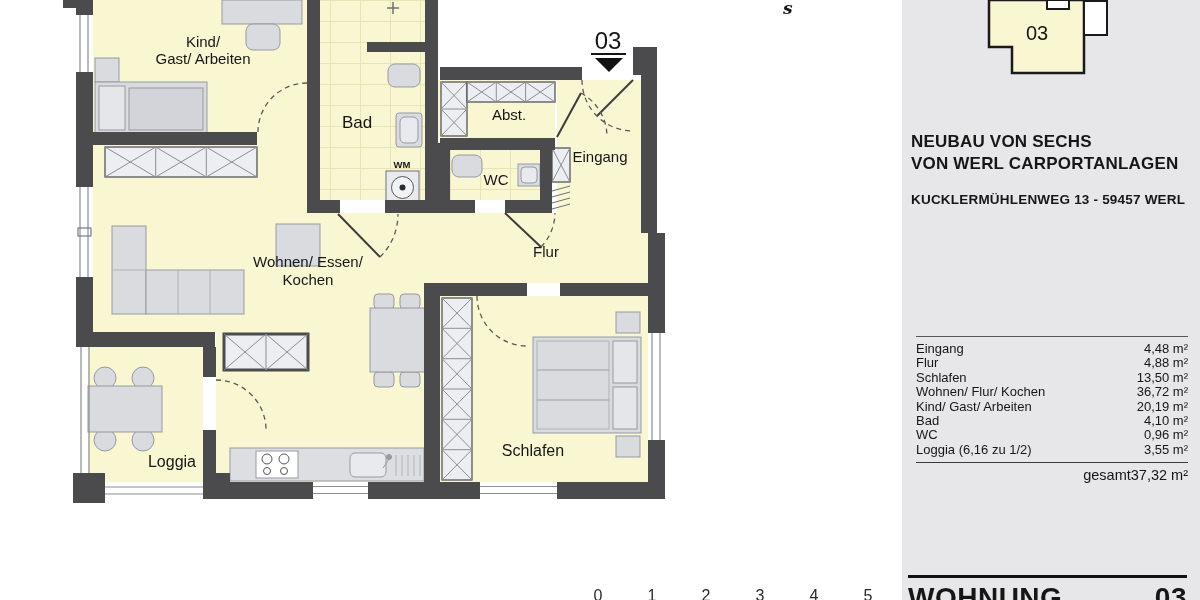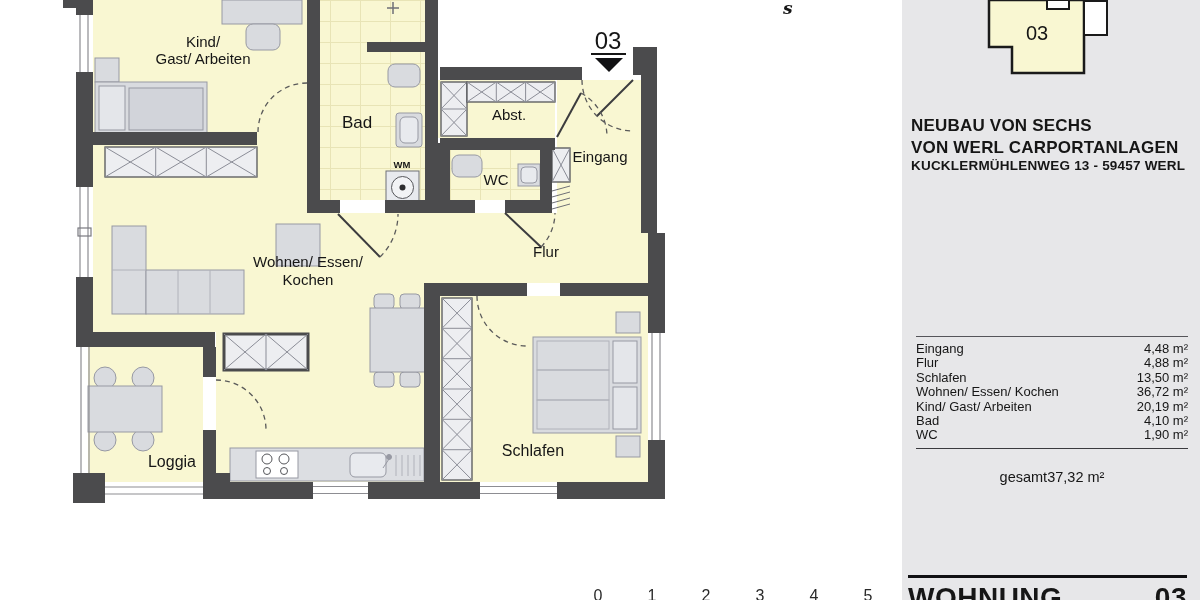--- a/index.html
+++ b/index.html
@@ -10,33 +10,33 @@
     color:#161616;
   }
   #plan-svg{position:absolute;left:0;top:0;}
   .room-label{font-family:"Liberation Sans",sans-serif;fill:#161616;}
   
   #info-panel{
     position:absolute;left:902px;top:0;width:298px;height:600px;
     background:#e7e7e9;
   }
   #site-plan-svg{position:absolute;left:83px;top:0;}
-  #project-block{position:absolute;left:9px;top:115px;width:284px;}
+  #project-block{position:absolute;left:9px;top:131px;width:284px;}
   .title-line{font-size:17px;font-weight:bold;line-height:21.5px;letter-spacing:.2px;}
-  .address-line{font-size:13.5px;font-weight:bold;margin-top:0;letter-spacing:.2px;}
+  .address-line{font-size:13.5px;font-weight:bold;margin-top:18px;letter-spacing:.2px;}
   #area-table{
     position:absolute;left:14px;top:336px;width:272px;
     border-top:1px solid #55555a;padding-top:5px;
     font-size:13px;
   }
   .area-row{display:flex;justify-content:space-between;line-height:14.4px;}
   .area-row .val{text-align:left;}
   #area-total{
-    margin-top:5px;border-top:1px solid #3a3a3e;padding-top:20px;
-    display:flex;justify-content:center;
+    margin-top:5px;border-top:1px solid #3a3a3e;padding-top:4px;
+    display:flex;justify-content:flex-end;
     font-size:14.5px;line-height:17px;
   }
   #footer-rule{
     position:absolute;left:6px;top:575px;width:279px;height:3px;background:#111113;
   }
   #footer-row{
     position:absolute;left:6px;top:582px;width:279px;
     display:flex;justify-content:space-between;
     font-size:28px;font-weight:bold;letter-spacing:.5px;
   }
@@ -309,34 +309,38 @@
     </div>
     <div class="area-row">
       <span>Flur</span>
       <span class="val">4,88 m²</span>
     </div>
     <div class="area-row">
       <span>Schlafen</span>
       <span class="val">13,50 m²</span>
     </div>
     <div class="area-row">
-      <span>Wohnen/ Essen/ Kochen</span>
+      <span>Wohnen/ Flur/ Kochen</span>
       <span class="val">36,72 m²</span>
     </div>
     <div class="area-row">
       <span>Kind/ Gast/ Arbeiten</span>
       <span class="val">20,19 m²</span>
     </div>
     <div class="area-row">
       <span>Bad</span>
       <span class="val">4,10 m²</span>
     </div>
     <div class="area-row">
       <span>WC</span>
-      <span class="val">1,90 m²</span>
+      <span class="val">0,96 m²</span>
+    </div>
+    <div class="area-row">
+      <span>Loggia (6,16 zu 1/2)</span>
+      <span class="val">3,55 m²</span>
     </div>
     <div id="area-total">
       <span>gesamt</span>
       <span class="val">37,32 m²</span>
     </div>
   </div>
 
   <div id="footer-rule"></div>
   <div id="footer-row">
     <span>WOHNUNG</span>

